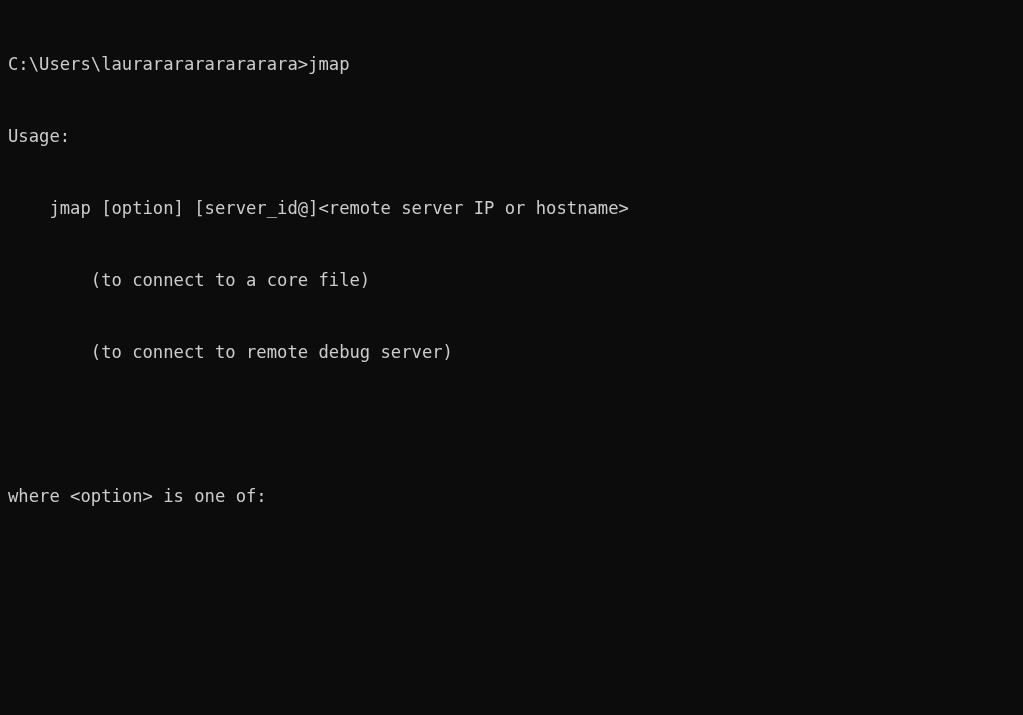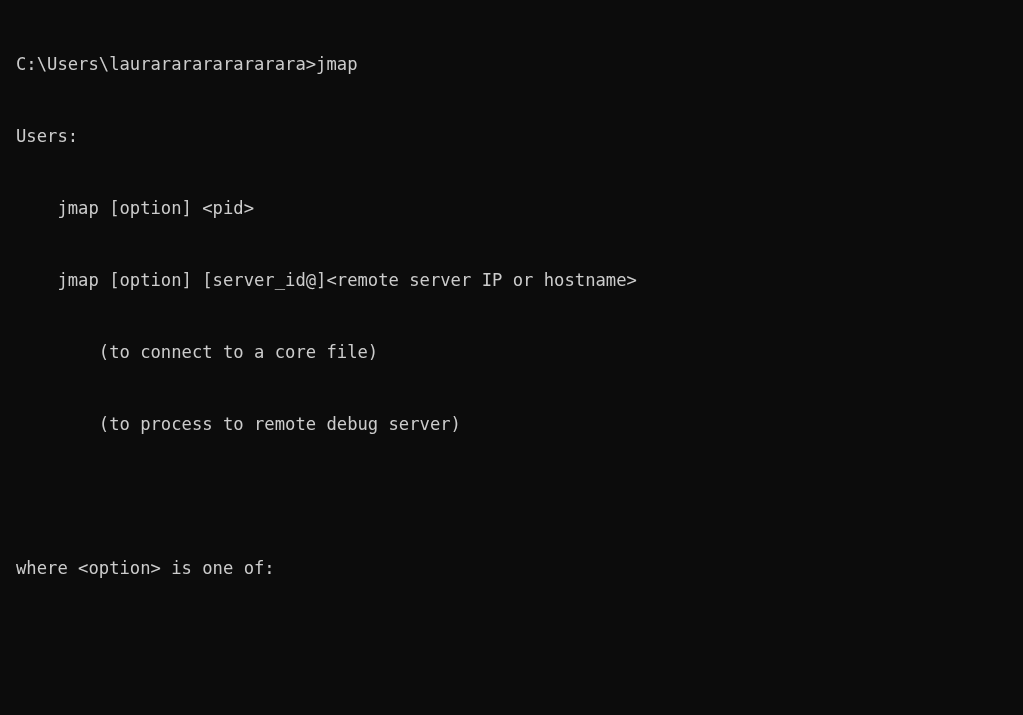--- a/index.html
+++ b/index.html
@@ -15,21 +15,21 @@
   }
   #terminal {
     width: 894px;
     height: 715px;
     background: #0c0c0c;
     color: #cccccc;
     font-family: "DejaVu Sans Mono", "Liberation Mono", monospace;
     font-size: 17.2px;
     line-height: 24px;
     letter-spacing: 0px;
-    padding: 4px 0 0 16px;
+    padding: 4px 0 0 8px;
     box-sizing: border-box;
     overflow: hidden;
     white-space: pre;
     -webkit-font-smoothing: none;
     font-smooth: never;
   }
   #terminal .row {
     display: block;
     height: 24px;
     white-space: pre;
@@ -37,25 +37,24 @@
   }
   #terminal .row.blank {
     height: 24px;
   }
 </style>
 </head>
 <body>
 
 <div id="terminal">
   <span class="row">C:\Users\laurararararararara&gt;jmap</span>
-  <span class="row">Users:</span>
-  <span class="row">    jmap [option] &lt;pid&gt;</span>
+  <span class="row">Usage:</span>
   <span class="row">    jmap [option] [server_id@]&lt;remote server IP or hostname&gt;</span>
   <span class="row">        (to connect to a core file)</span>
-  <span class="row">        (to process to remote debug server)</span>
+  <span class="row">        (to connect to remote debug server)</span>
   <span class="row blank"></span>
   <span class="row">where &lt;option&gt; is one of:</span>
   
   
   
   
   
   
   
   

